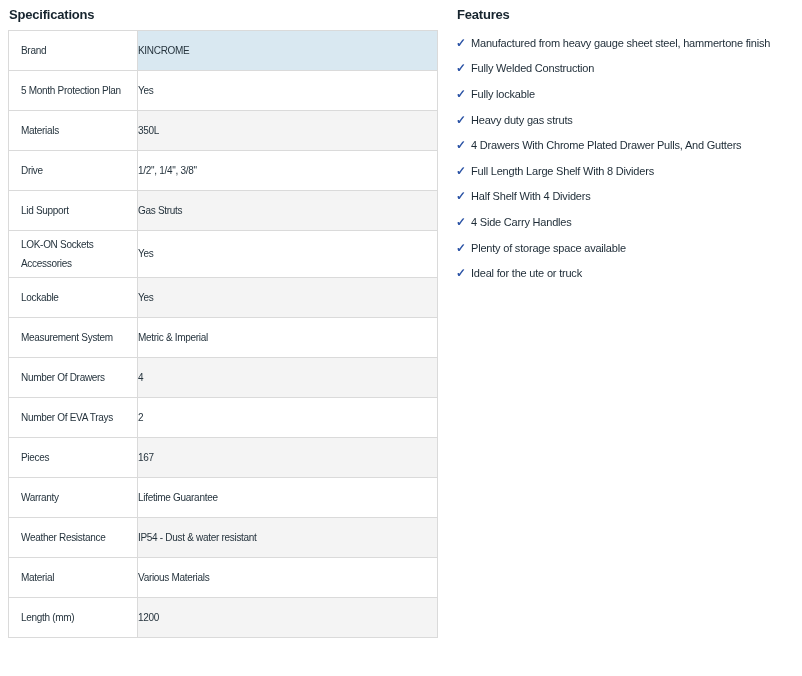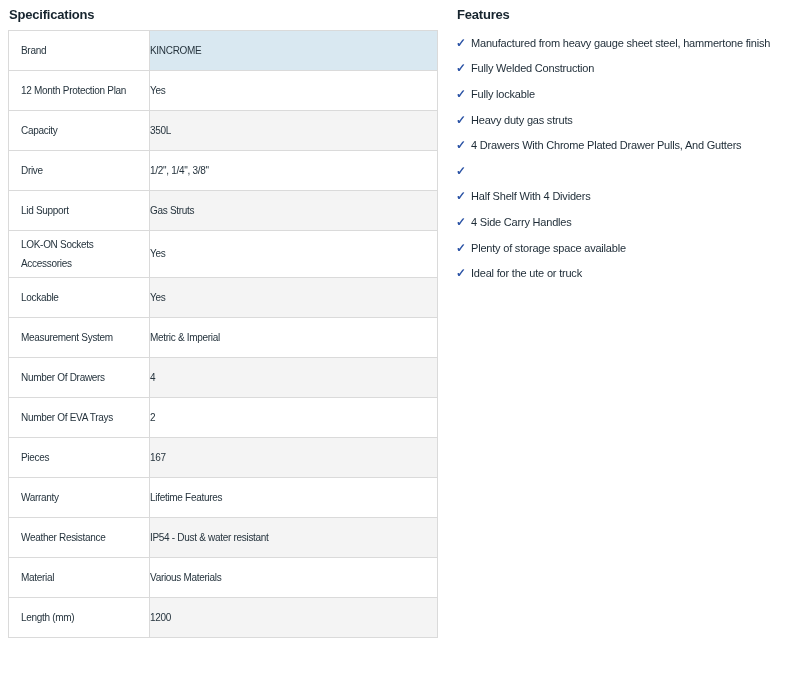--- a/index.html
+++ b/index.html
@@ -44,21 +44,21 @@
   table.spec-table td {
     border: 1px solid var(--border, #dadada);
     height: 31px;
     vertical-align: middle;
     font-weight: normal;
     text-align: left;
     background: #ffffff;
   }
   table.spec-table th {
     width: 116px;
-    padding: 4px 12px 4px 12px;
+    padding: 4px 0 4px 12px;
     line-height: 1.9;
   }
   table.spec-table td {
     padding: 4px 6px 4px 0;
     line-height: 1.4;
   }
   table.spec-table tbody tr:nth-child(odd) td {
     background: var(--alt-row, #f4f4f4);
   }
   table.spec-table tbody tr:first-child td {
@@ -99,25 +99,25 @@
 
   <section class="spec-col">
     <h2 class="section-title">Specifications</h2>
     <table class="spec-table">
       <tbody>
           <tr>
             <th>Brand</th>
             <td>KINCROME</td>
           </tr>
           <tr>
-            <th>12 Month Protection Plan</th>
+            <th>5 Month Protection Plan</th>
             <td>Yes</td>
           </tr>
           <tr>
-            <th>Capacity</th>
+            <th>Materials</th>
             <td>350L</td>
           </tr>
           <tr>
             <th>Drive</th>
             <td>1/2", 1/4", 3/8"</td>
           </tr>
           <tr>
             <th>Lid Support</th>
             <td>Gas Struts</td>
           </tr>
@@ -140,21 +140,21 @@
           <tr>
             <th>Number Of EVA Trays</th>
             <td>2</td>
           </tr>
           <tr>
             <th>Pieces</th>
             <td>167</td>
           </tr>
           <tr>
             <th>Warranty</th>
-            <td>Lifetime Features</td>
+            <td>Lifetime Guarantee</td>
           </tr>
           <tr>
             <th>Weather Resistance</th>
             <td>IP54 - Dust &amp; water resistant</td>
           </tr>
           <tr>
             <th>Material</th>
             <td>Various Materials</td>
           </tr>
           <tr>
@@ -183,20 +183,21 @@
         <li>
           <span class="check">✓</span>
           <span>Heavy duty gas struts</span>
         </li>
         <li>
           <span class="check">✓</span>
           <span>4 Drawers With Chrome Plated Drawer Pulls, And Gutters</span>
         </li>
         <li>
           <span class="check">✓</span>
+          <span>Full Length Large Shelf With 8 Dividers</span>
         </li>
         <li>
           <span class="check">✓</span>
           <span>Half Shelf With 4 Dividers</span>
         </li>
         <li>
           <span class="check">✓</span>
           <span>4 Side Carry Handles</span>
         </li>
         <li>

